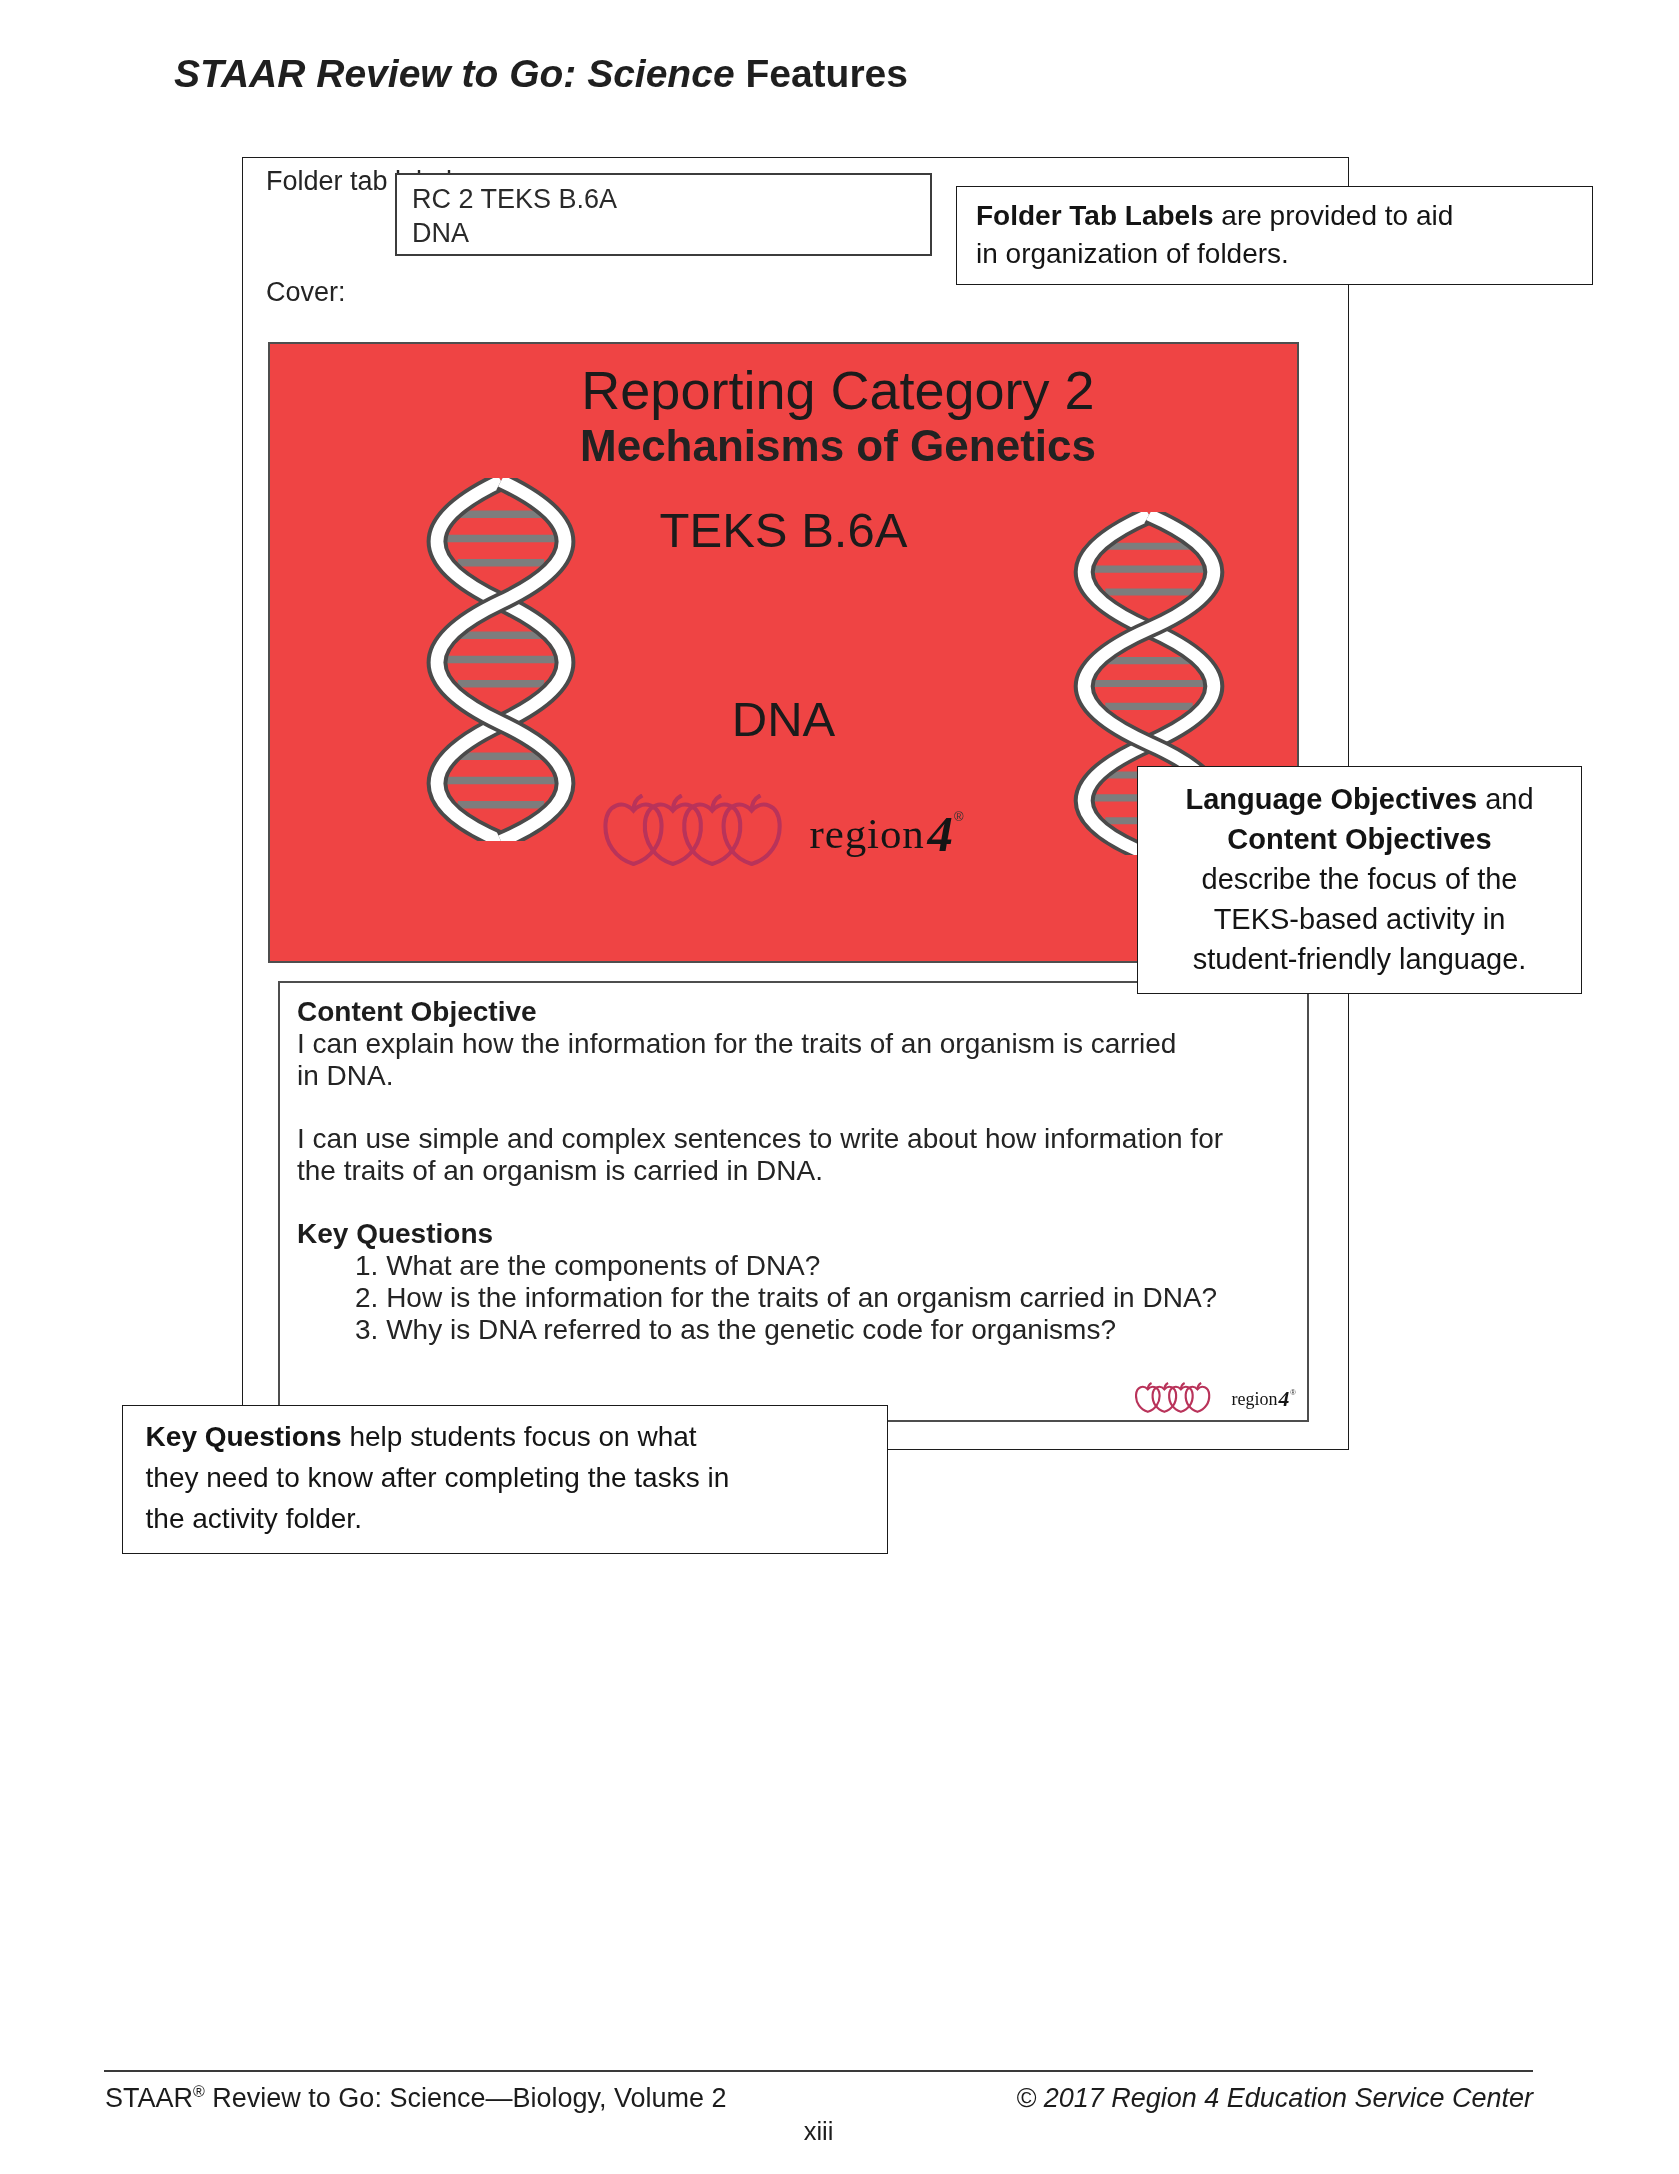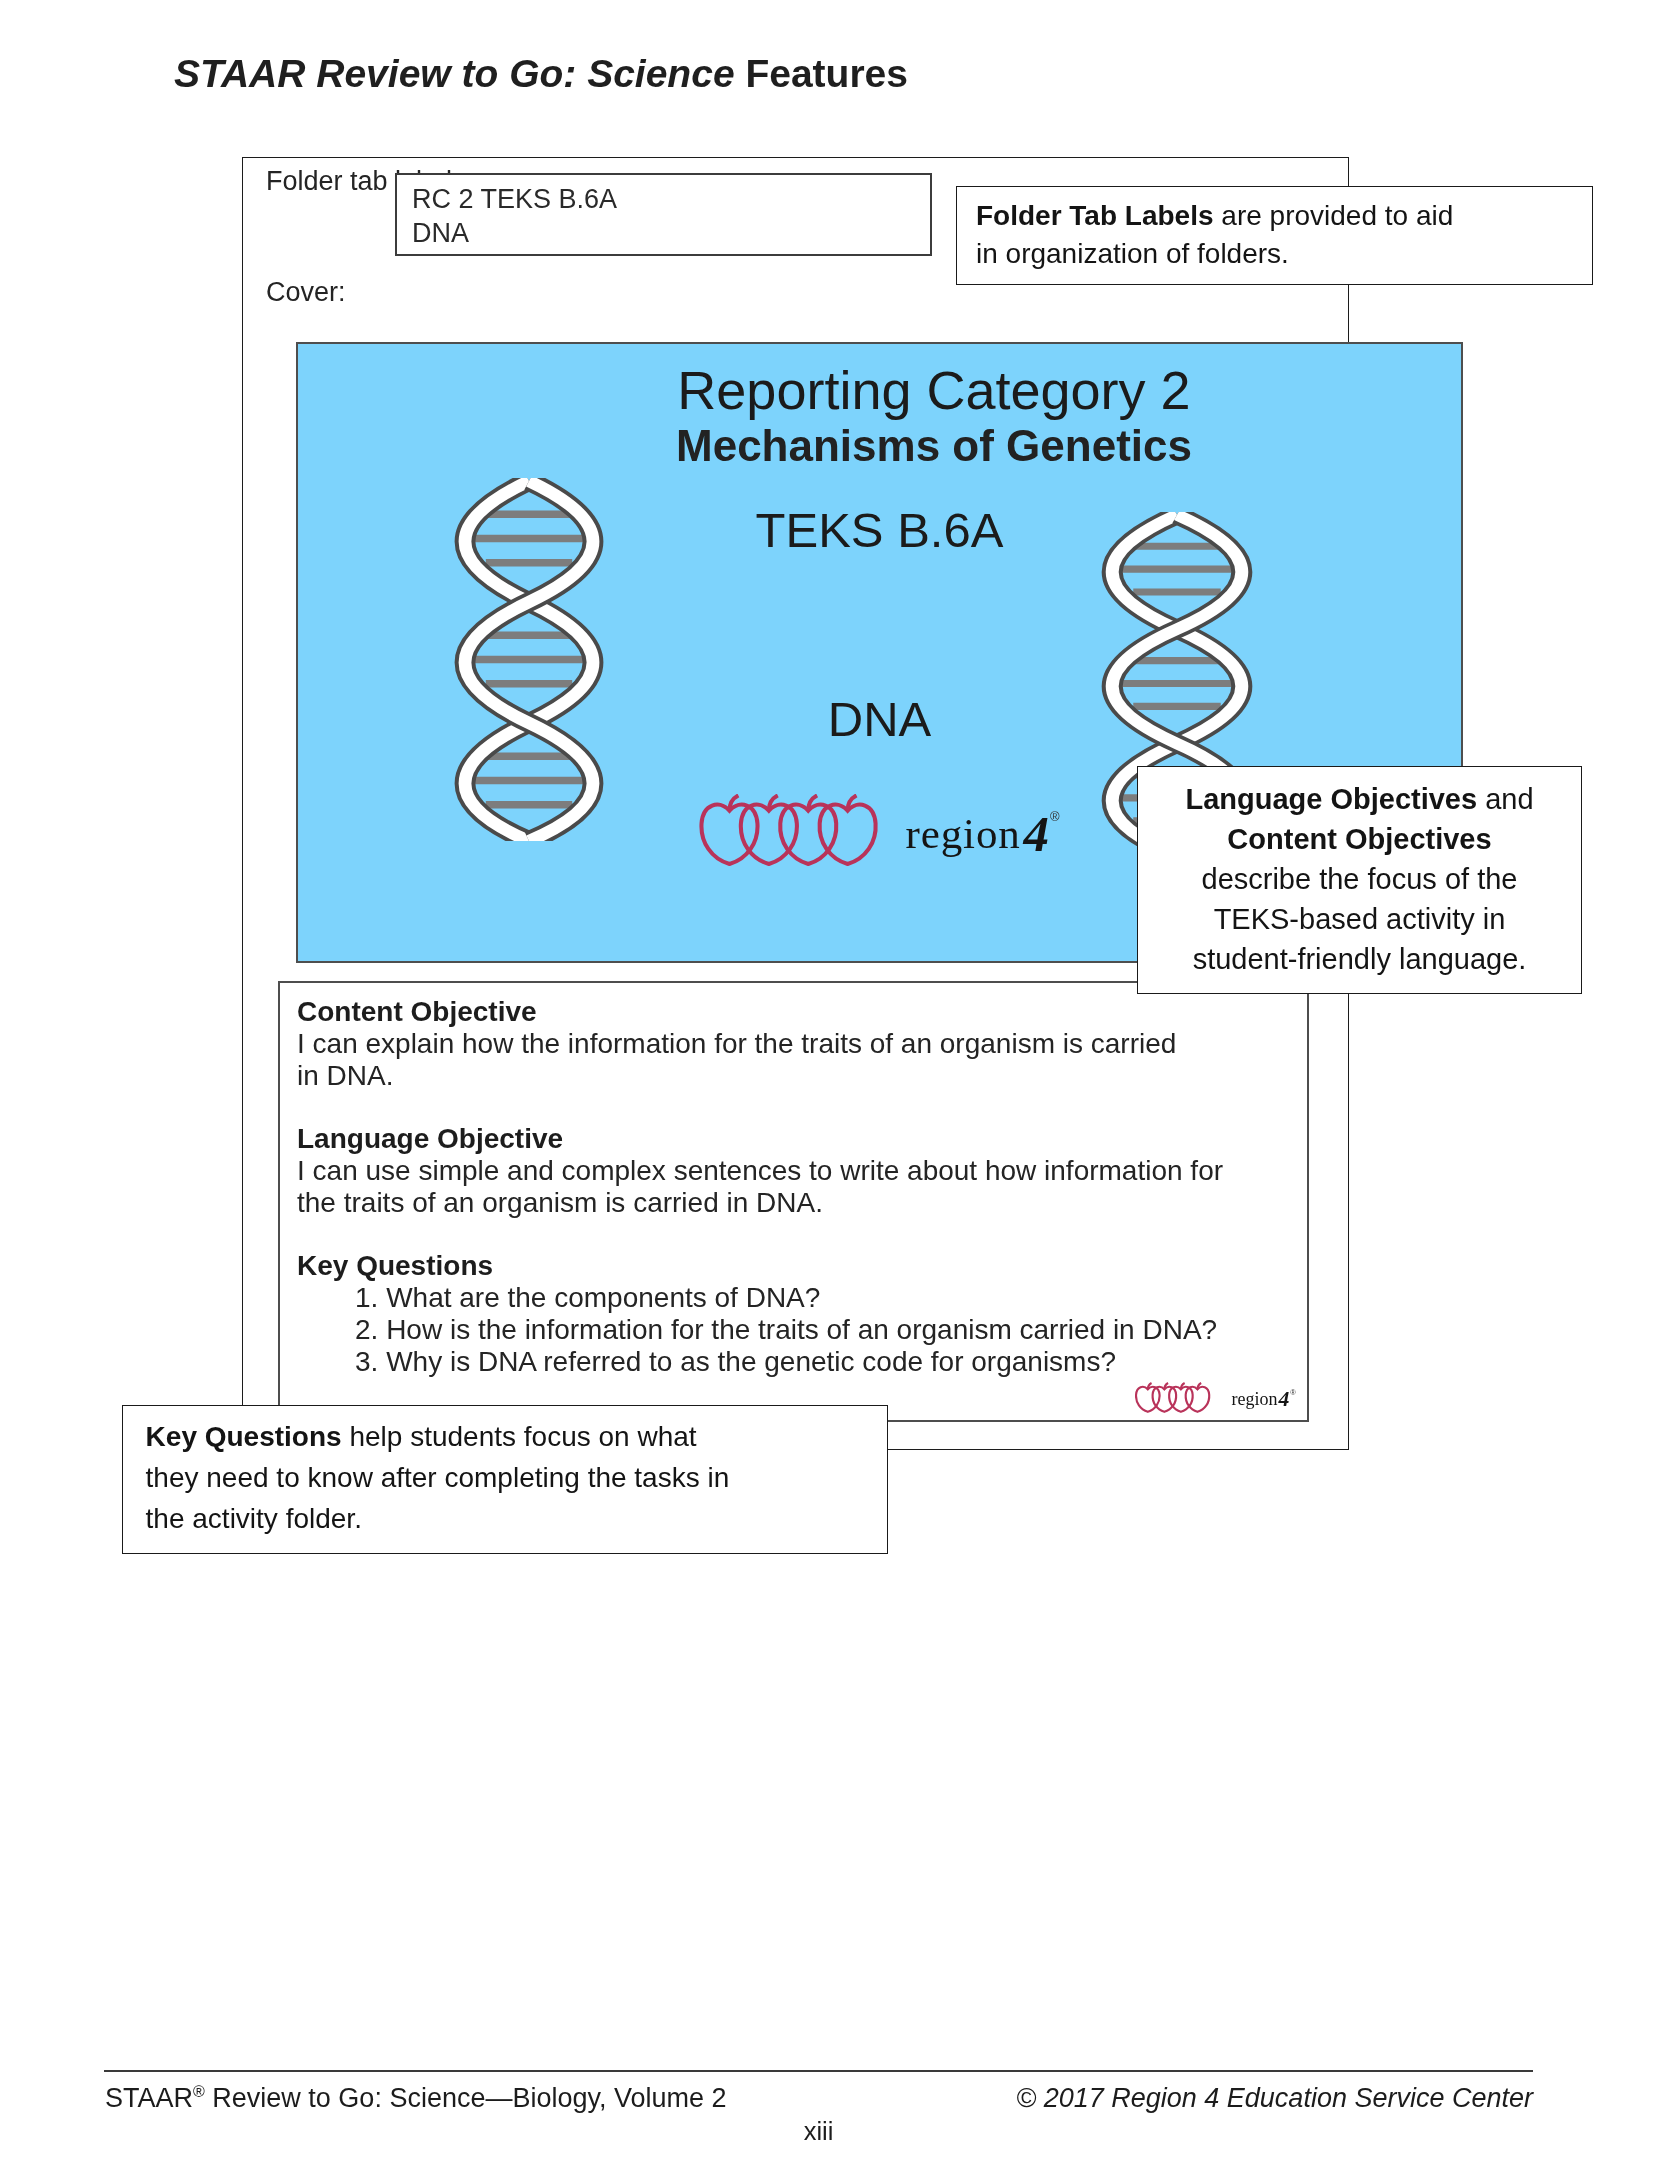--- a/index.html
+++ b/index.html
@@ -20,21 +20,21 @@
   .folder-caption { left:266px; top:166px; }
   .cover-caption  { left:266px; top:277px; }
 
   .folder-tab-box {
     left:395px; top:173px; width:537px; height:83px;
     border:2.8px solid #3c3c3c; background:#fff; padding:6.6px 15px;
     font-size:27px; line-height:34px; color:#2a2a2a;
   }
 
   
-  .cover-box { left:296px; top:342px; width:1167px; height:621px; border:2.8px solid #4e4e4e; background:#7dd3fc; }
+  .cover-box { left:268px; top:342px; width:1031px; height:621px; border:2.8px solid #4e4e4e; background:#ef4444; }
   .cover-t1 { left:0; top:15px; width:100%; text-align:center; padding-left:109px; box-sizing:border-box; font-size:54px; color:#1b1b1b; }
   .cover-t2 { left:0; top:77px; width:100%; text-align:center; padding-left:109px; box-sizing:border-box; font-size:44px; color:#222;font-weight:bold; }
   .cover-teks { left:0; top:158px; width:100%; text-align:center; font-size:49px; color:#1b1b1b; }
   .cover-dna  { left:0; top:347px; width:100%; text-align:center; font-size:49px; color:#1b1b1b; }
 
   .helix-left  { left:151px; top:134px; width:160px; height:363px; }
   .helix-right { left:798px; top:168px; width:162px; height:343px; }
 
   
   .r4 { display:flex; align-items:center; }
@@ -156,21 +156,20 @@
     </div>
   </div>
 
   <div class="abs content-box">
     <div class="sec">
       <div class="hd">Content Objective</div>
       <div>I can explain how the information for the traits of an organism is carried</div>
       <div>in DNA.</div>
     </div>
     <div class="sec">
-      <div class="hd">Language Objective</div>
       <div>I can use simple and complex sentences to write about how information for</div>
       <div>the traits of an organism is carried in DNA.</div>
     </div>
     <div class="sec">
       <div class="hd">Key Questions</div>
       <div class="q">1. What are the components of DNA?</div>
       <div class="q">2. How is the information for the traits of an organism carried in DNA?</div>
       <div class="q">3. Why is DNA referred to as the genetic code for organisms?</div>
     </div>
 

